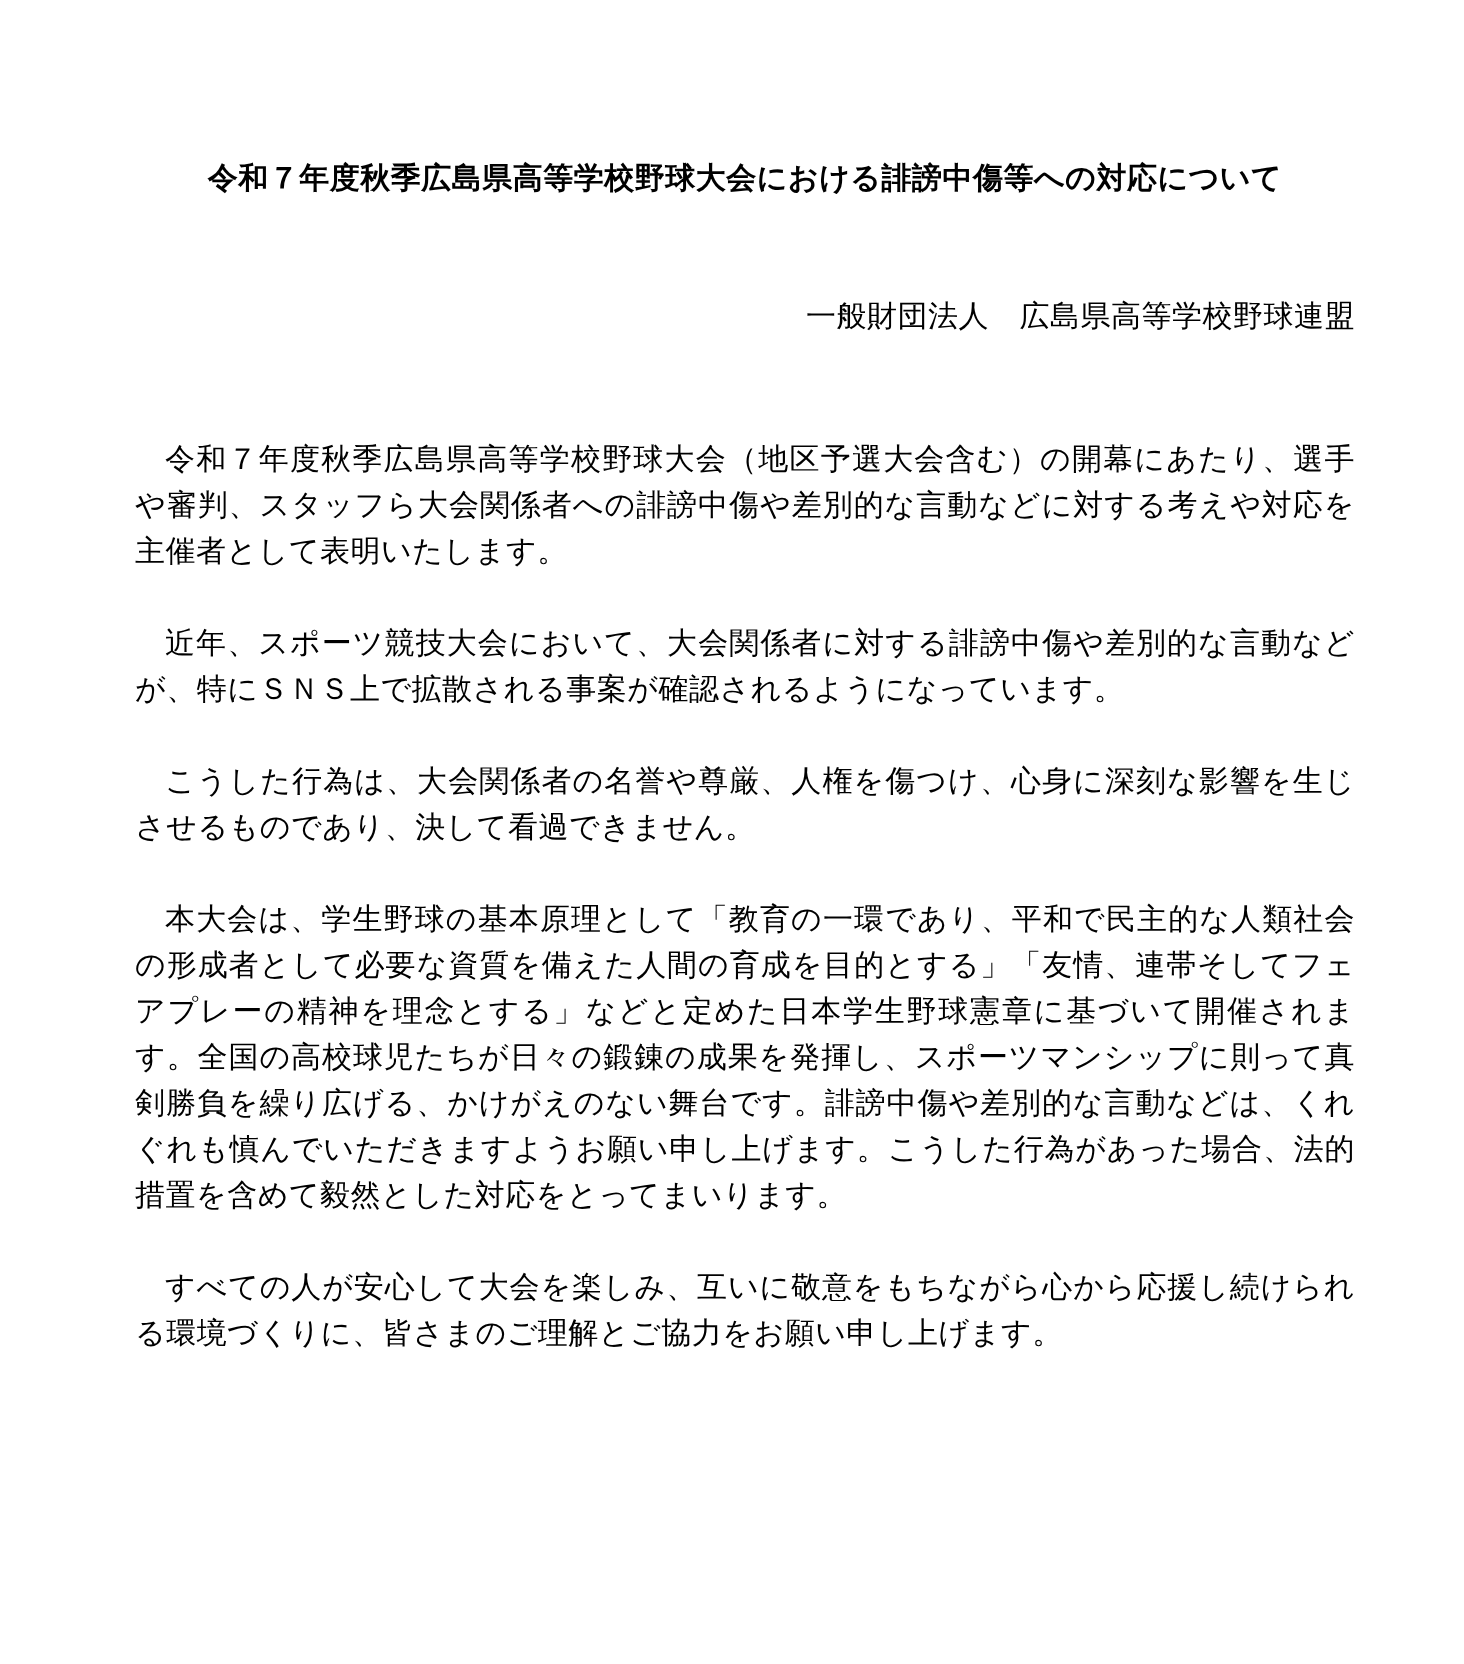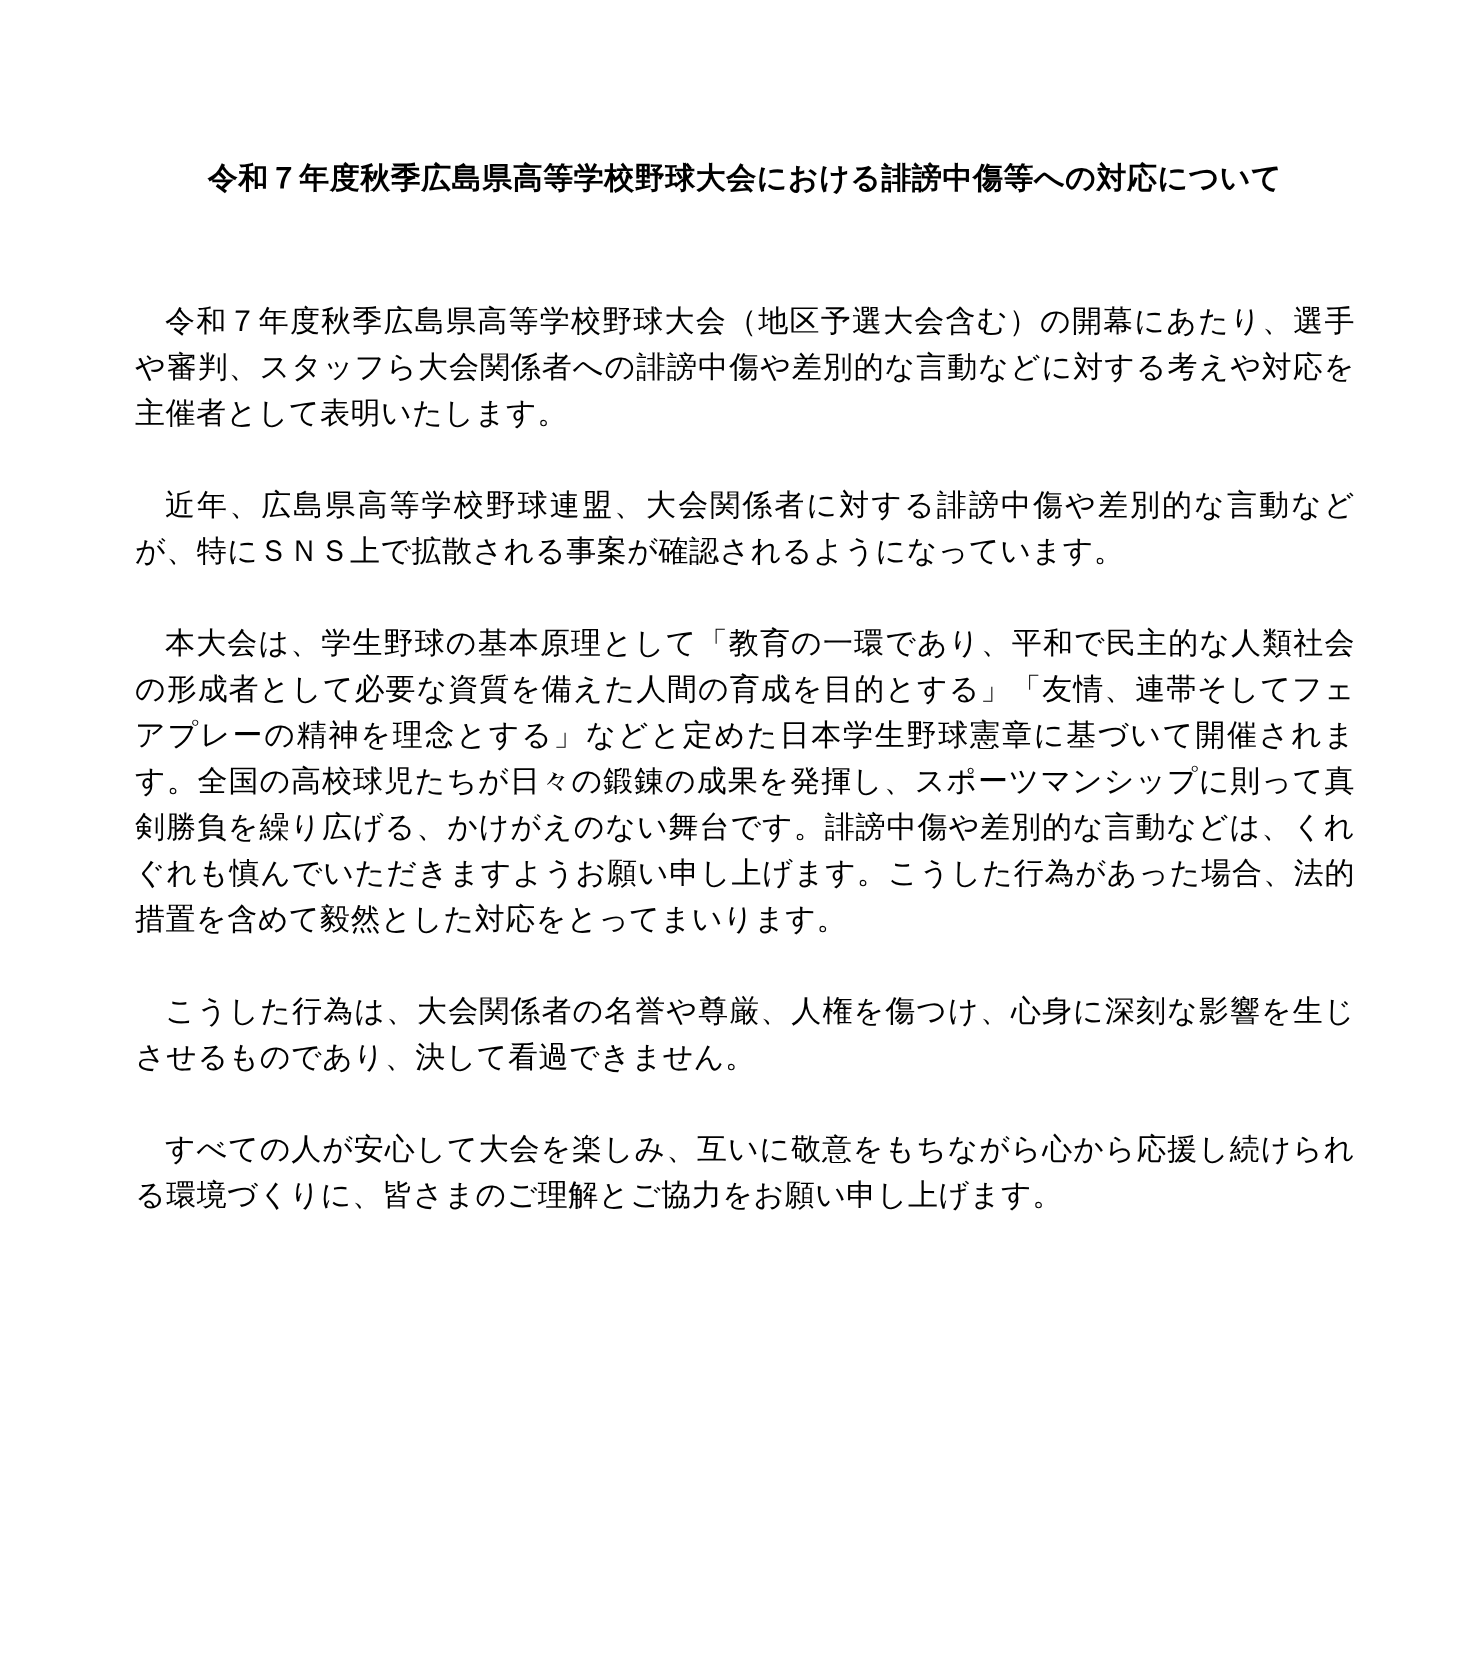--- a/index.html
+++ b/index.html
@@ -52,24 +52,25 @@
 </style>
 </head>
 <body>
 
 <div class="page">
   <div class="content">
 
     <h1 class="doc-title">令和７年度秋季広島県高等学校野球大会における誹謗中傷等への対応について</h1>
 
     <div class="meta">
+      <div>一般財団法人　広島県高等学校野球連盟</div>
     </div>
 
     <div class="body-text">
       <p>令和７年度秋季広島県高等学校野球大会（地区予選大会含む）の開幕にあたり、選手や審判、スタッフら大会関係者への誹謗中傷や差別的な言動などに対する考えや対応を主催者として表明いたします。</p>
-      <p>近年、広島県高等学校野球連盟、大会関係者に対する誹謗中傷や差別的な言動などが、特にＳＮＳ上で拡散される事案が確認されるようになっています。</p>
+      <p>近年、スポーツ競技大会において、大会関係者に対する誹謗中傷や差別的な言動などが、特にＳＮＳ上で拡散される事案が確認されるようになっています。</p>
+      <p>こうした行為は、大会関係者の名誉や尊厳、人権を傷つけ、心身に深刻な影響を生じさせるものであり、決して看過できません。</p>
       <p>本大会は、学生野球の基本原理として「教育の一環であり、平和で民主的な人類社会の形成者として必要な資質を備えた人間の育成を目的とする」「友情、連帯そしてフェアプレーの精神を理念とする」などと定めた日本学生野球憲章に基づいて開催されます。全国の高校球児たちが日々の鍛錬の成果を発揮し、スポーツマンシップに則って真剣勝負を繰り広げる、かけがえのない舞台です。誹謗中傷や差別的な言動などは、くれぐれも慎んでいただきますようお願い申し上げます。こうした行為があった場合、法的措置を含めて毅然とした対応をとってまいります。</p>
-      <p>こうした行為は、大会関係者の名誉や尊厳、人権を傷つけ、心身に深刻な影響を生じさせるものであり、決して看過できません。</p>
       <p>すべての人が安心して大会を楽しみ、互いに敬意をもちながら心から応援し続けられる環境づくりに、皆さまのご理解とご協力をお願い申し上げます。</p>
     </div>
 
   </div>
 </div>
 
 </body></html>

